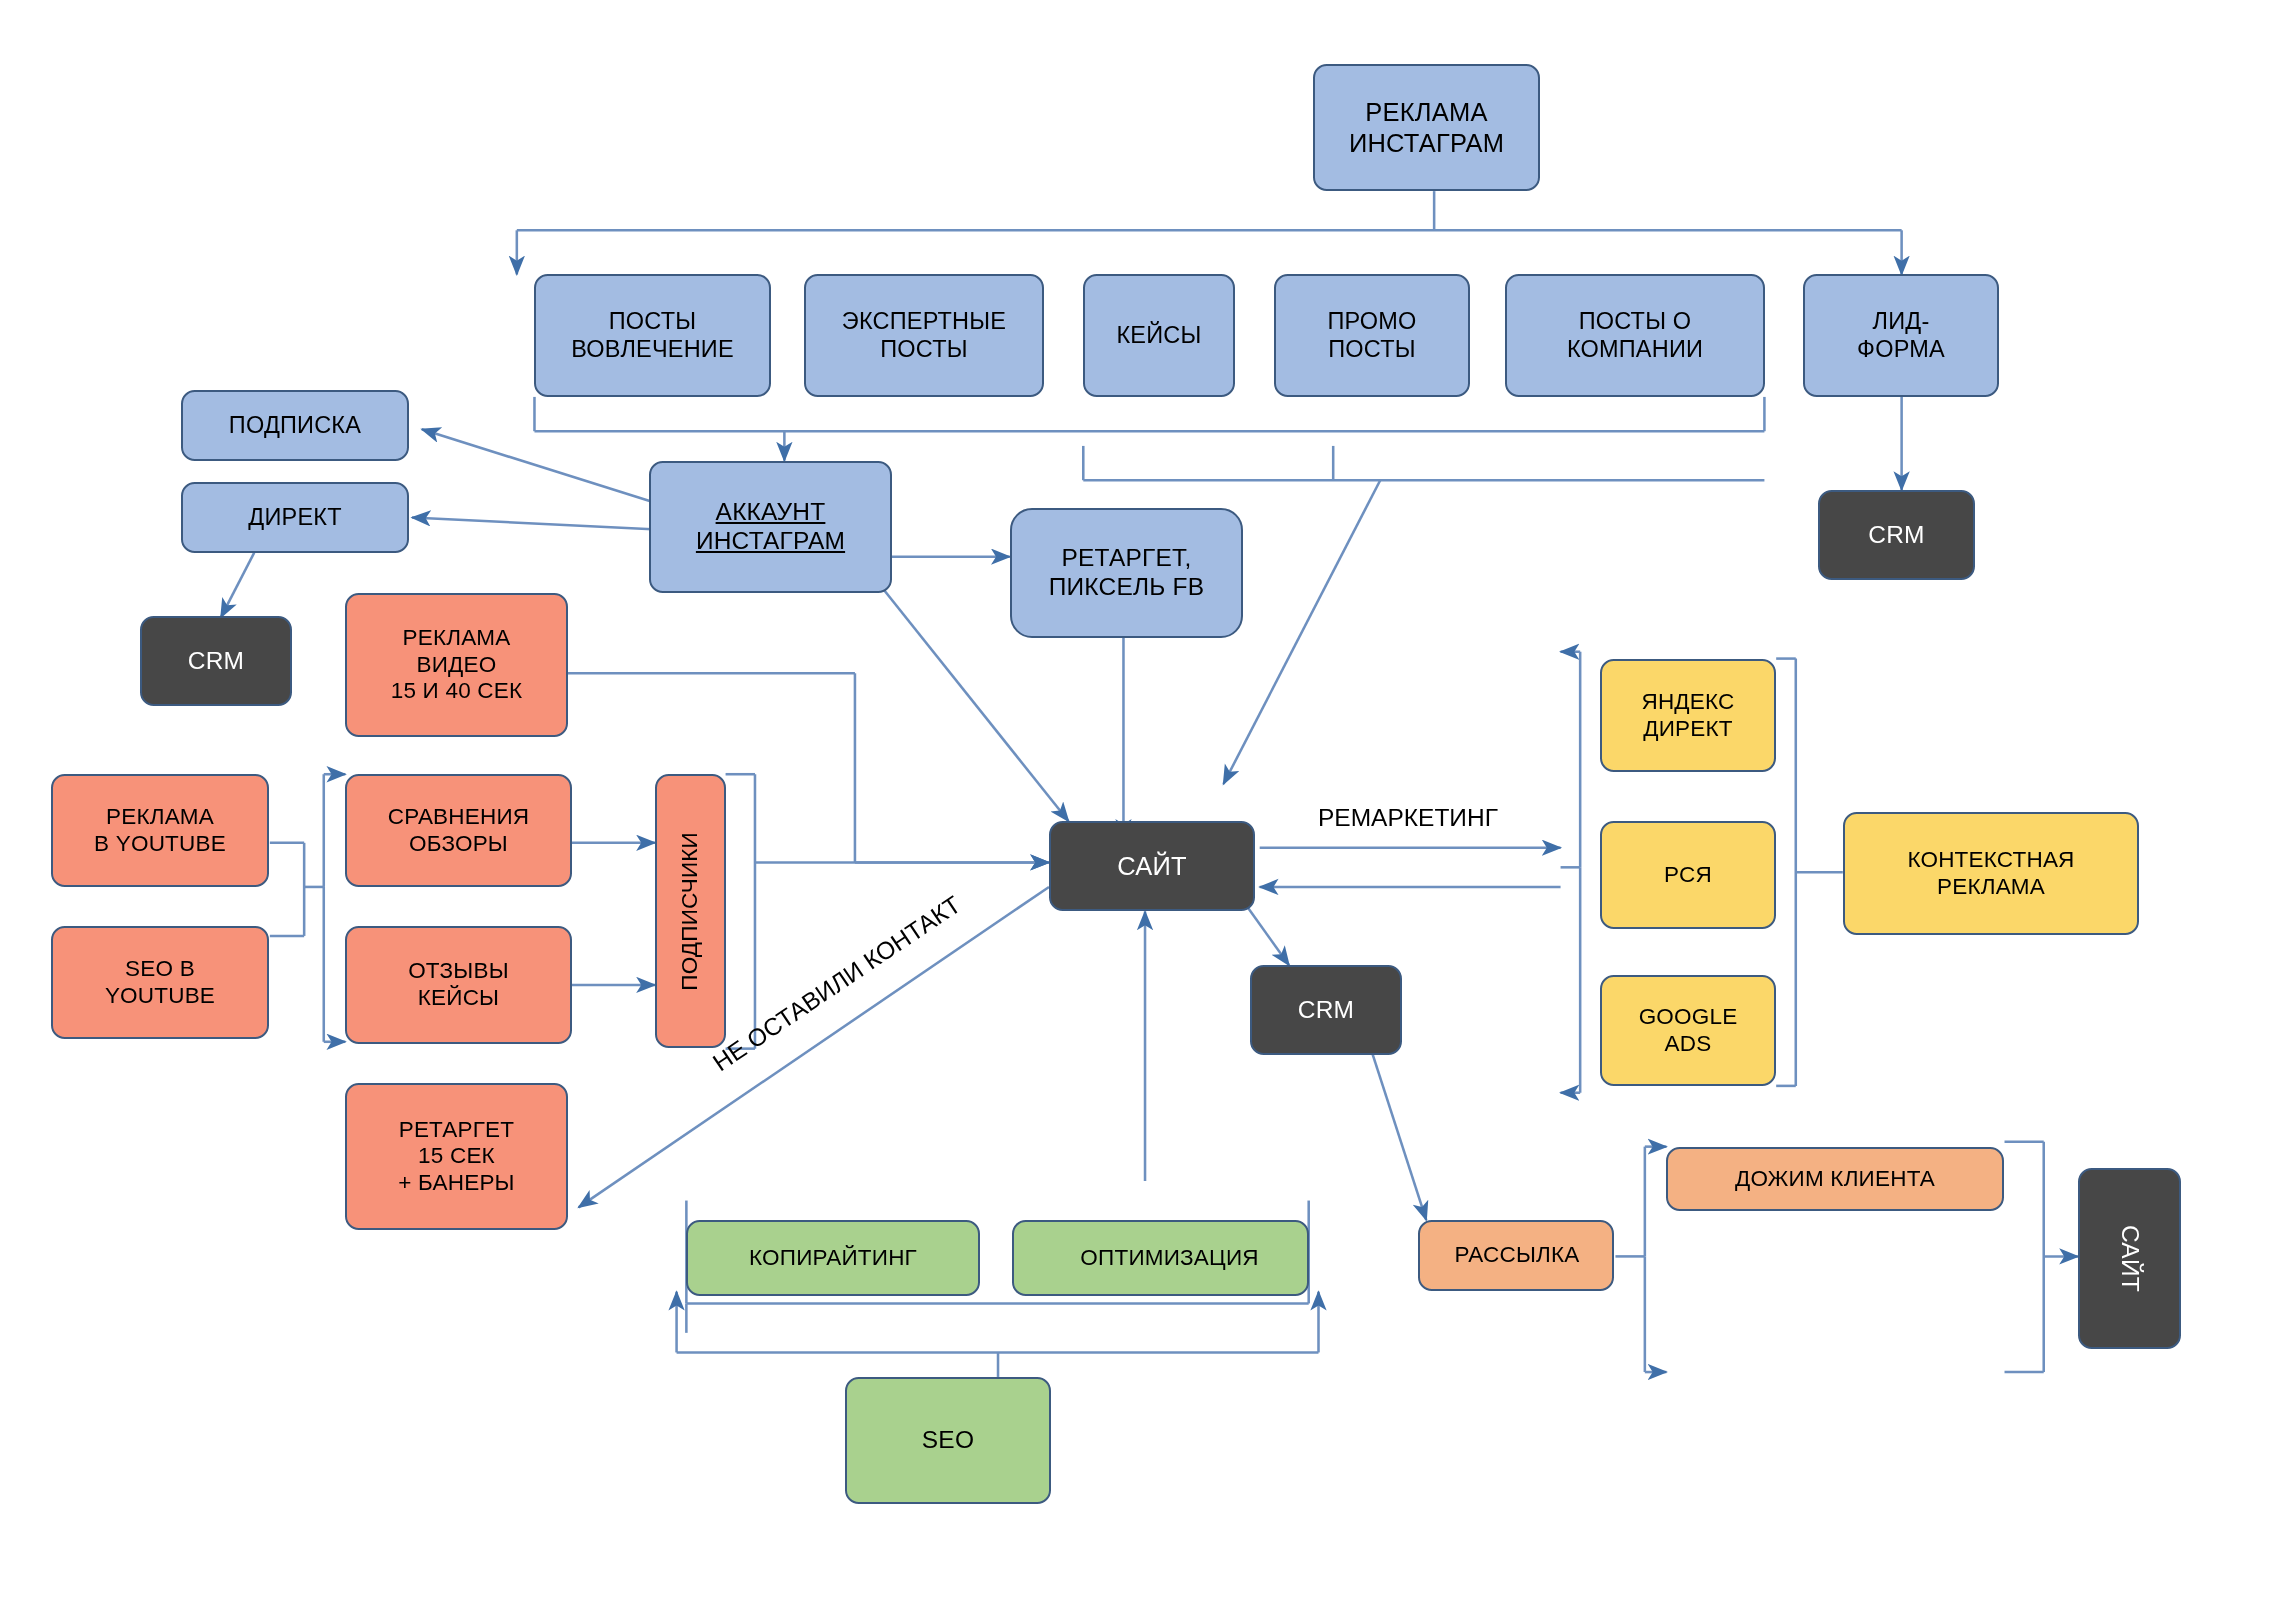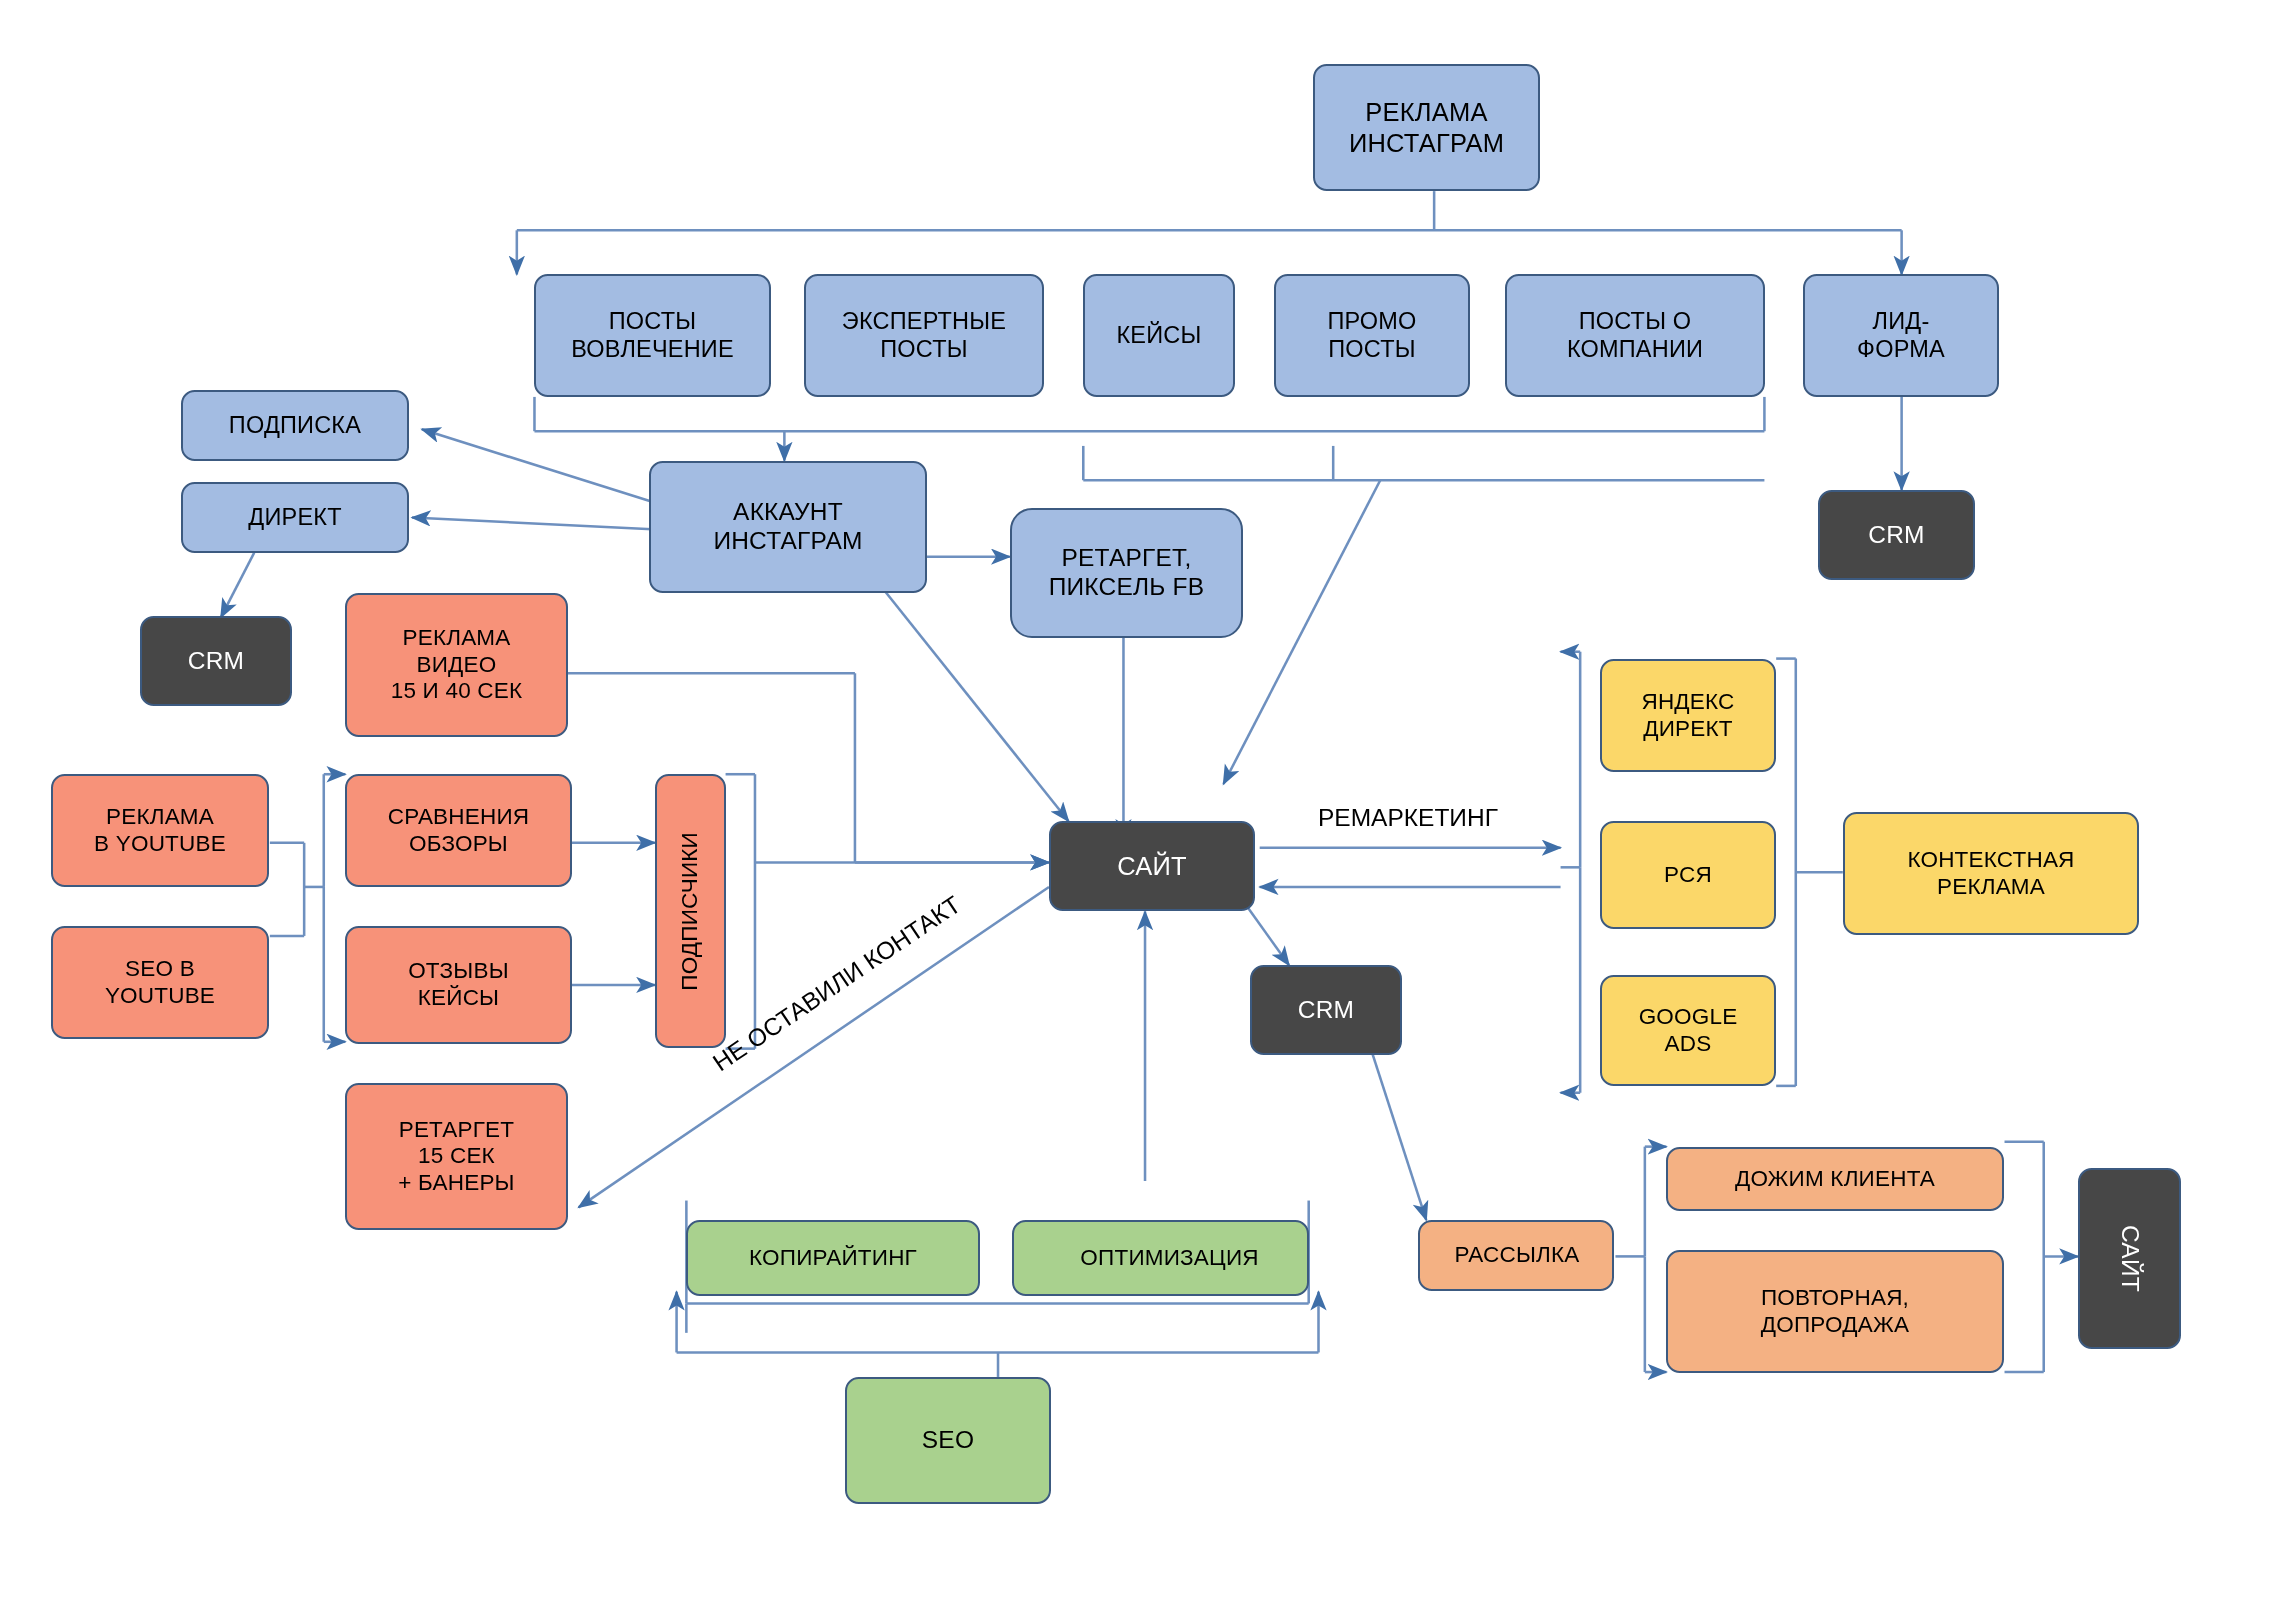--- a/index.html
+++ b/index.html
@@ -167,21 +167,21 @@
   <div class="node blue" style="left:181px;top:390px;width:228px;height:71px;font-size:23.5px;">
     <span>ПОДПИСКА</span>
   </div>
   <div class="node blue" style="left:181px;top:482px;width:228px;height:71px;font-size:23.5px;">
     <span>ДИРЕКТ</span>
   </div>
   <div class="node dark" style="left:140px;top:616px;width:152px;height:90px;font-size:24.5px;">
     <span>CRM</span>
   </div>
 
-  <div class="node blue" style="left:649px;top:461px;width:278px;height:132px;font-size:24.5px;">
+  <div class="node blue" style="left:649px;top:461px;width:243px;height:132px;font-size:24.5px;text-decoration:underline;">
     <span>АККАУНТ
 ИНСТАГРАМ</span>
   </div>
 
   <div class="node blue" style="left:1010px;top:508px;width:233px;height:130px;font-size:24.5px;border-radius:22px;">
     <span>РЕТАРГЕТ,
 ПИКСЕЛЬ FB</span>
   </div>
 
   <div class="node salmon" style="left:345px;top:593px;width:223px;height:144px;font-size:22.5px;">
@@ -242,24 +242,20 @@
     <span>CRM</span>
   </div>
 
   <div class="node orange" style="left:1418px;top:1220px;width:196px;height:71px;font-size:22.5px;padding-left:8px;">
     <span>РАССЫЛКА</span>
   </div>
 
   <div class="node orange" style="left:1666px;top:1147px;width:338px;height:64px;font-size:22.5px;">
     <span>ДОЖИМ КЛИЕНТА</span>
   </div>
-  <div class="node orange" style="left:1666px;top:1250px;width:338px;height:123px;font-size:22.5px;">
-    <span>ПОВТОРНАЯ,
-ДОПРОДАЖА</span>
-  </div>
 
   <div class="node dark vtext-dn" style="left:2078px;top:1168px;width:103px;height:181px;font-size:24.5px;">
     <span>САЙТ</span>
   </div>
 
   <div class="node green" style="left:686px;top:1220px;width:294px;height:76px;font-size:22.5px;">
     <span>КОПИРАЙТИНГ</span>
   </div>
   <div class="node green" style="left:1012px;top:1220px;width:297px;height:76px;font-size:22.5px;padding-left:24px;">
     <span>ОПТИМИЗАЦИЯ</span>

